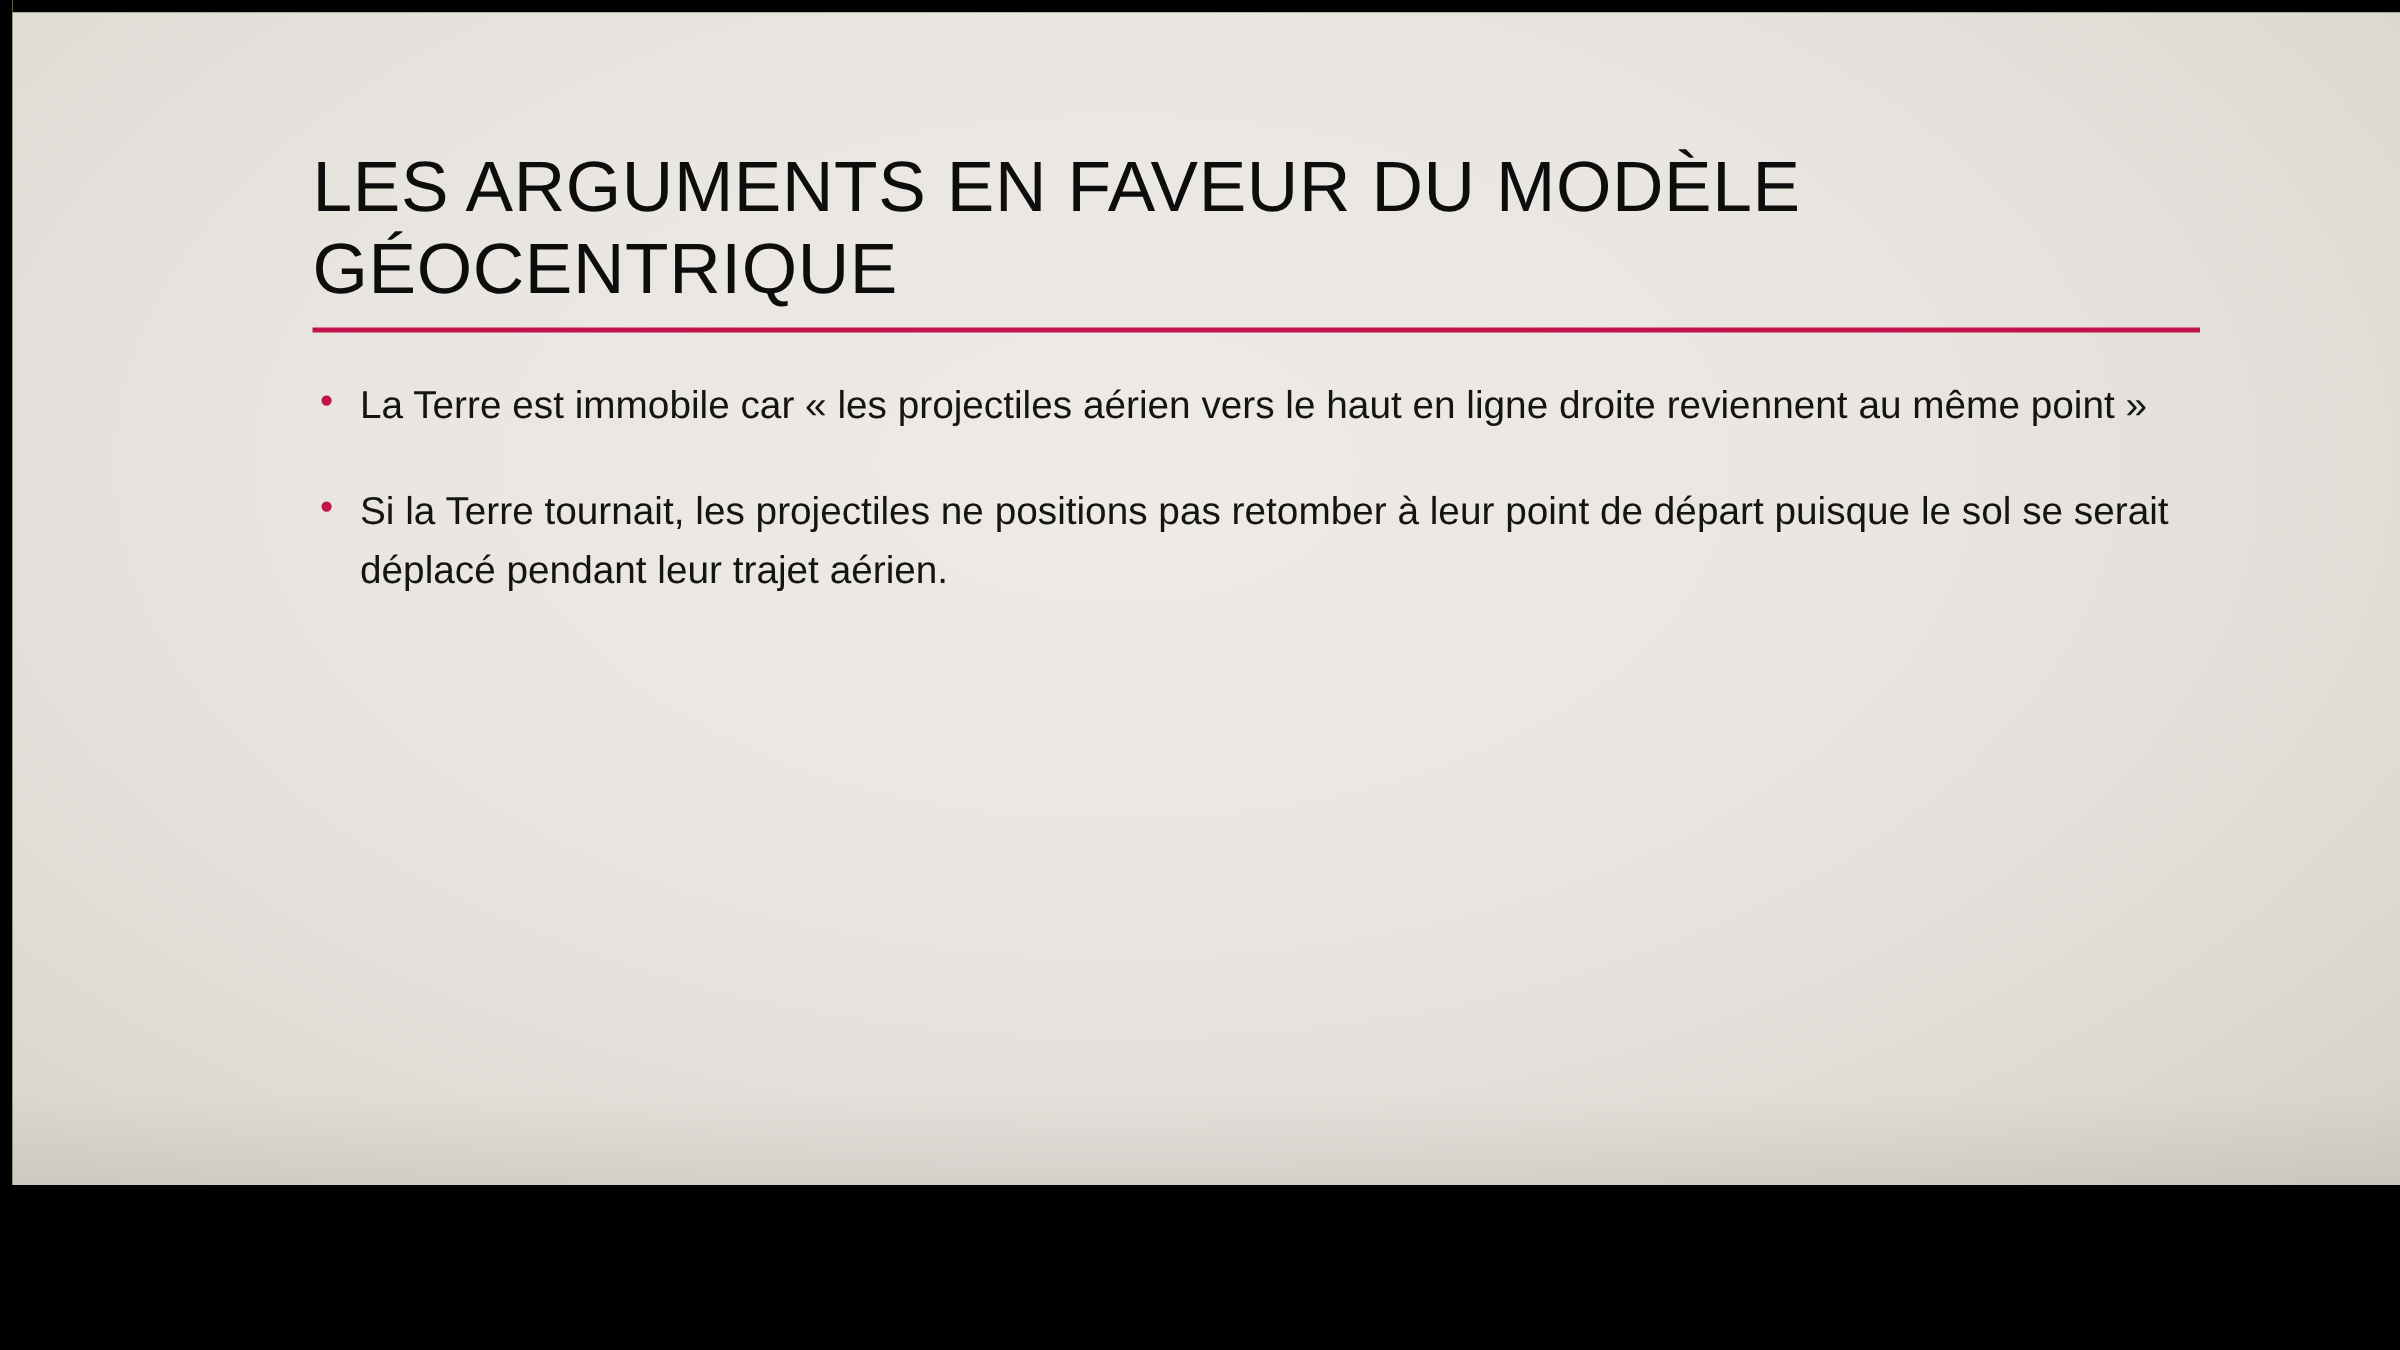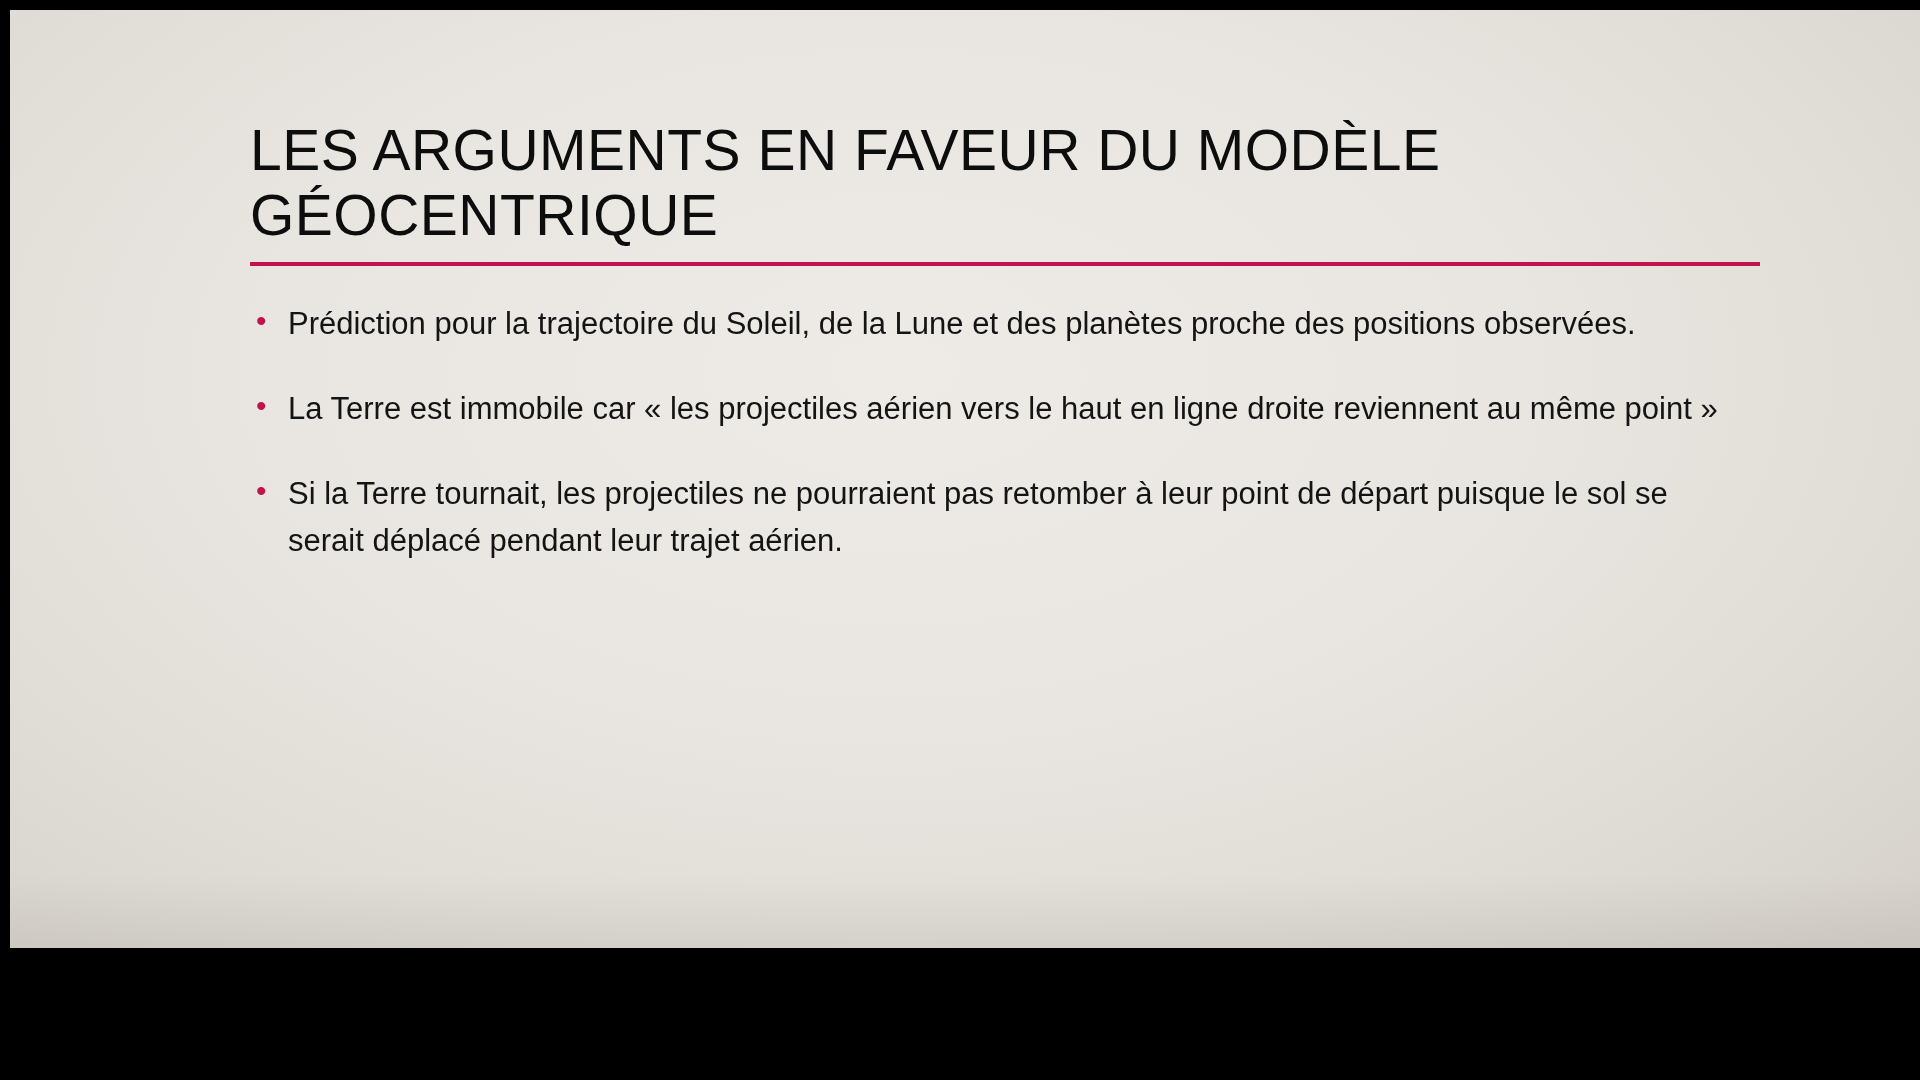--- a/index.html
+++ b/index.html
@@ -157,19 +157,18 @@
     <div class="nails2"></div>
   </div>
 
   <div class="content">
 
     <h1 class="title">Les arguments en faveur du modèle géocentrique</h1>
 
     <div class="rule"></div>
 
     <ul class="bullets">
-      <li>Prédiction pour la trajectoire du Soleil, de la Lune et des planètes proche des positions observées.</li>
       <li>La Terre est immobile car « les projectiles aérien vers le haut en ligne droite reviennent au même point »</li>
-      <li>Si la Terre tournait, les projectiles ne pourraient pas retomber à leur point de départ puisque le sol se serait déplacé pendant leur trajet aérien.</li>
+      <li>Si la Terre tournait, les projectiles ne positions pas retomber à leur point de départ puisque le sol se serait déplacé pendant leur trajet aérien.</li>
     </ul>
 
   </div>
 </div>
 
 </body></html>

